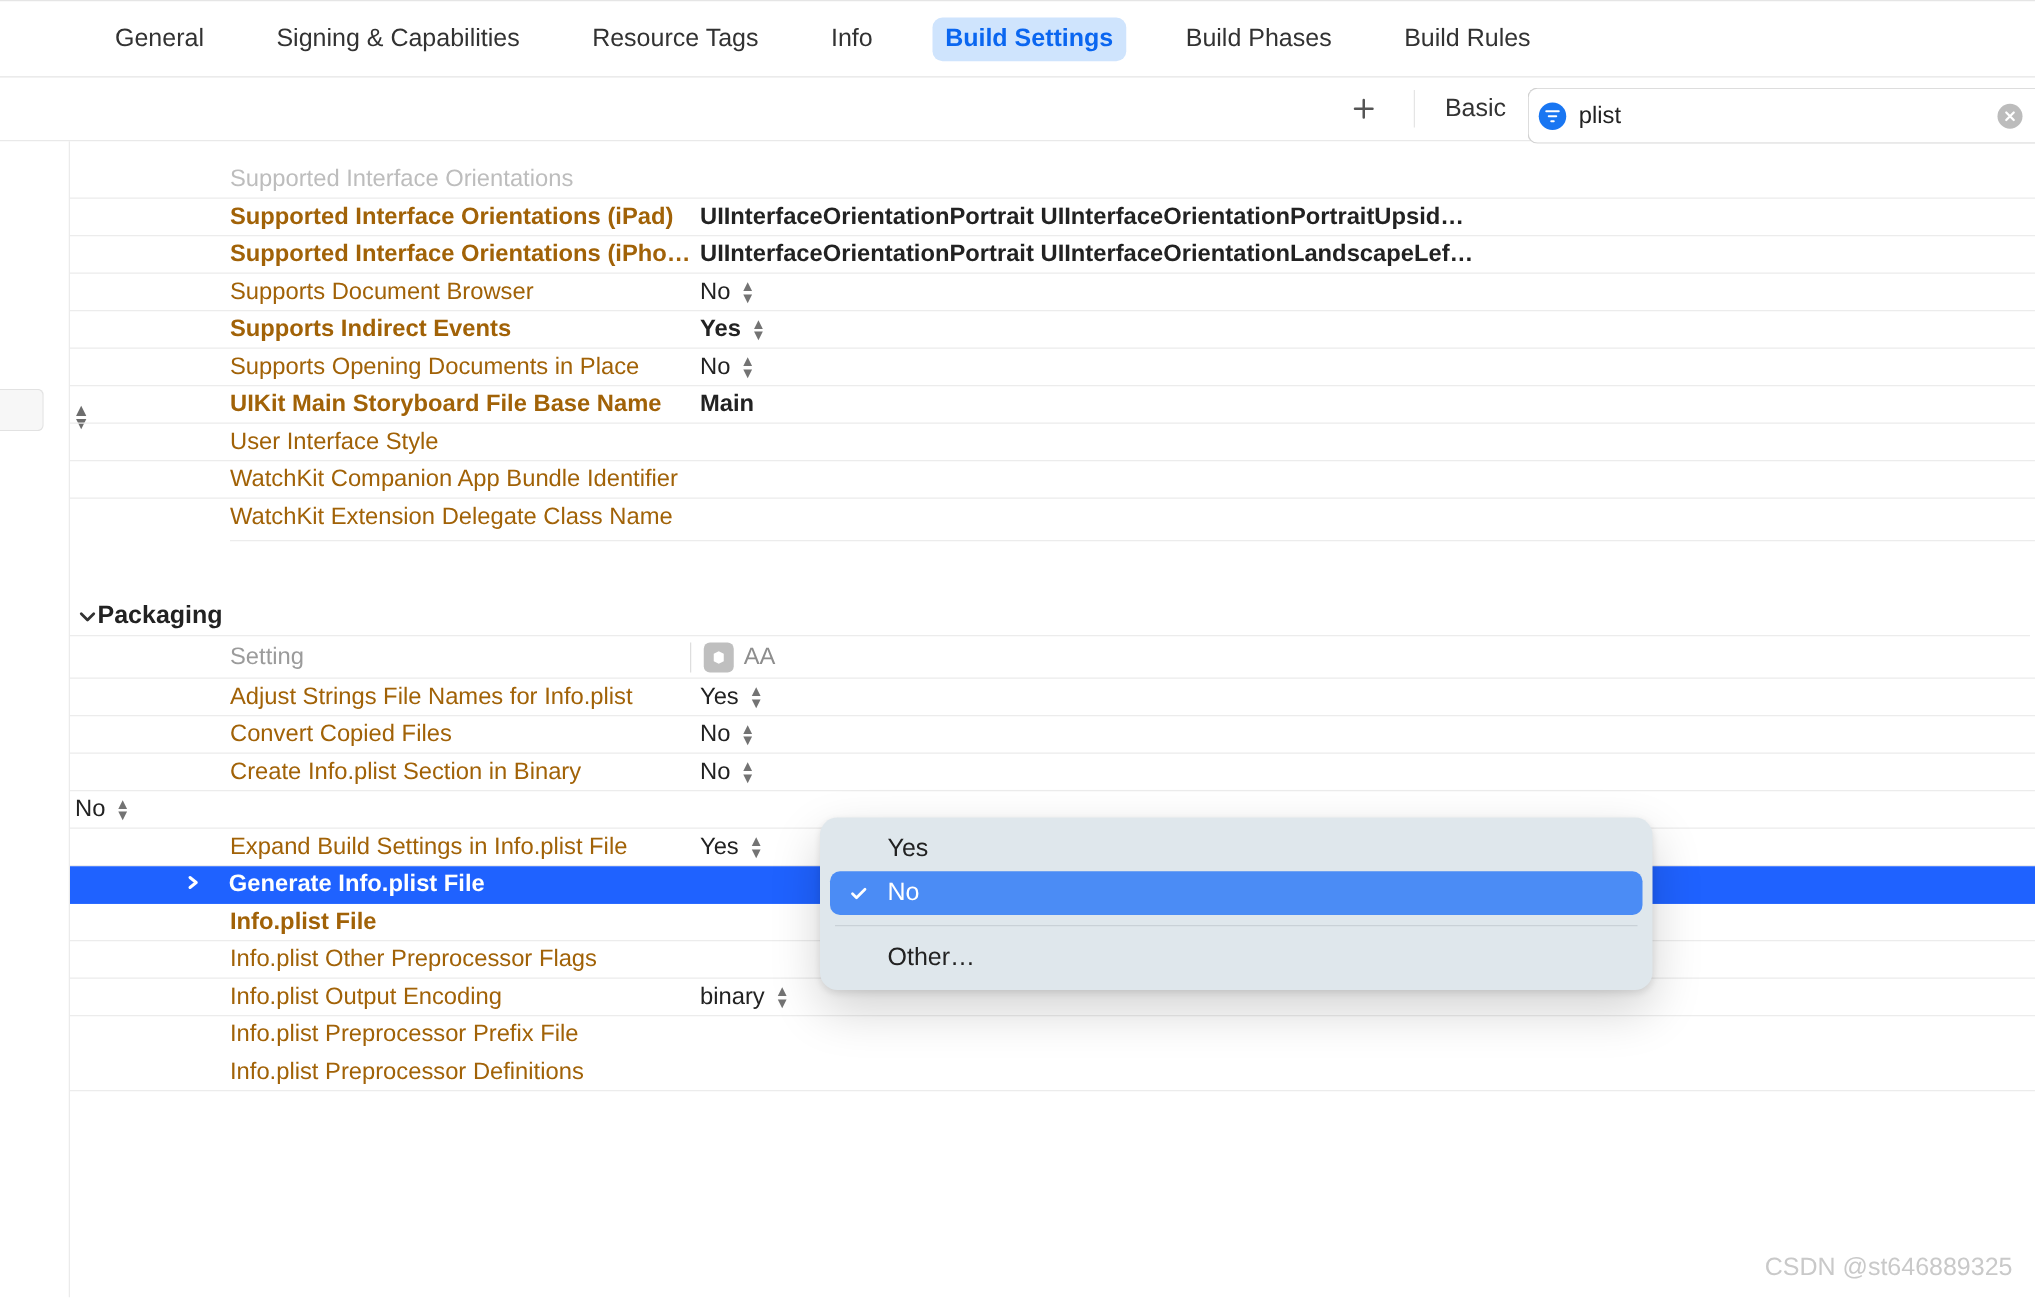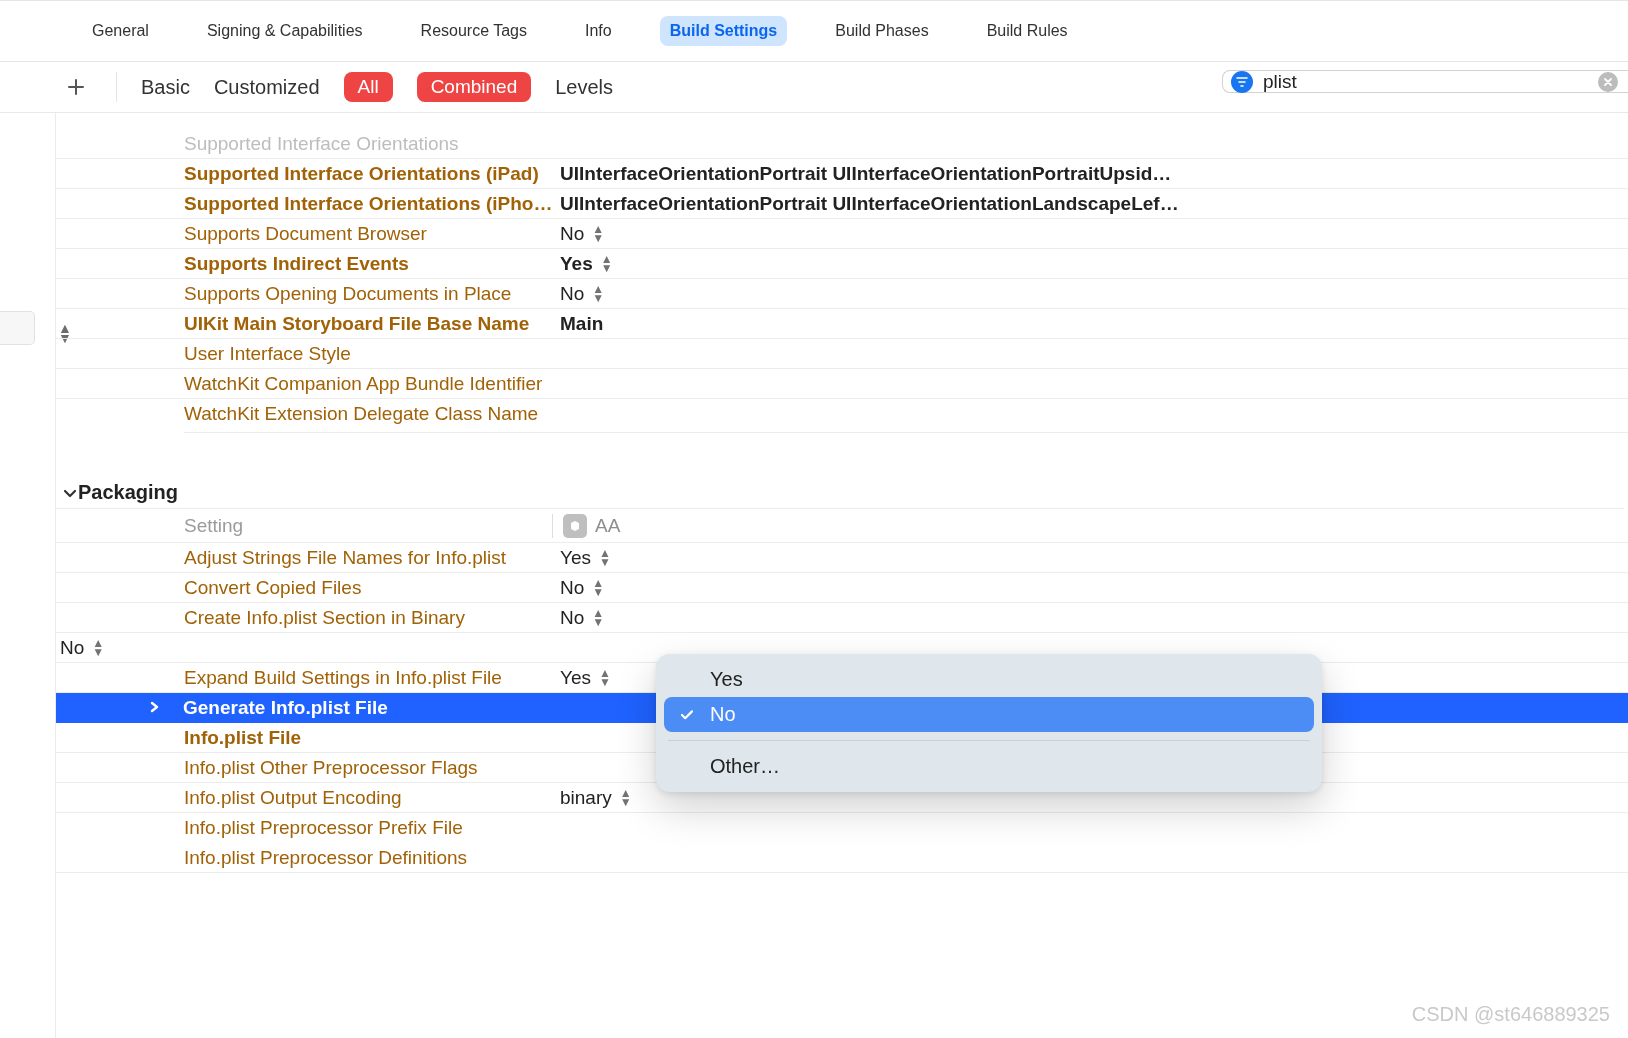--- a/index.html
+++ b/index.html
@@ -15,60 +15,61 @@
   }
   
   .top-tabs {
     height: 62px;
     border-top: 1px solid #e5e5e5;
     border-bottom: 1px solid #e5e5e5;
     display: flex;
     align-items: center;
     gap: 38px;
     padding-left: 82px;
-    font-size: 16px;
+    font-size: 20px;
     color: #323232;
   }
   .top-tab { cursor: default; padding: 6px 10px; border-radius: 8px; }
   .top-tab.active {
     background: #cfe4fd;
     color: #0a66f0;
     font-weight: 600;
   }
   
   .filter-bar {
     height: 51px;
     border-bottom: 1px solid #e9e9e9;
     display: flex;
     align-items: center;
-    padding-left: 60px;
+    padding-left: 76px;
     gap: 24px;
     font-size: 20px;
     position: relative;
+    justify-content: flex-end;
   }
   .plus-btn {
     width: 32px; height: 32px;
     display: flex; align-items: center; justify-content: center;
     color: #555;
   }
   .vdiv { width:1px; height:30px; background:#e5e5e5; }
   .flabel { color:#333; }
   .pill {
     padding: 4px 14px;
     border-radius: 8px;
     color:#fff;
     background:#ef4444;
     font-size:19px;
   }
   .search-wrap {
     position: absolute;
     right: 0;
     top: 8px;
     width: 406px;
-    height: 23px;
+    height: 45px;
     border: 1px solid #d2d2d2;
     border-radius: 8px 0 0 8px;
     border-right: none;
     display:flex;
     align-items:center;
     padding: 0 10px 0 8px;
     gap:10px;
     background:#fff;
   }
   .search-icon-circle {

